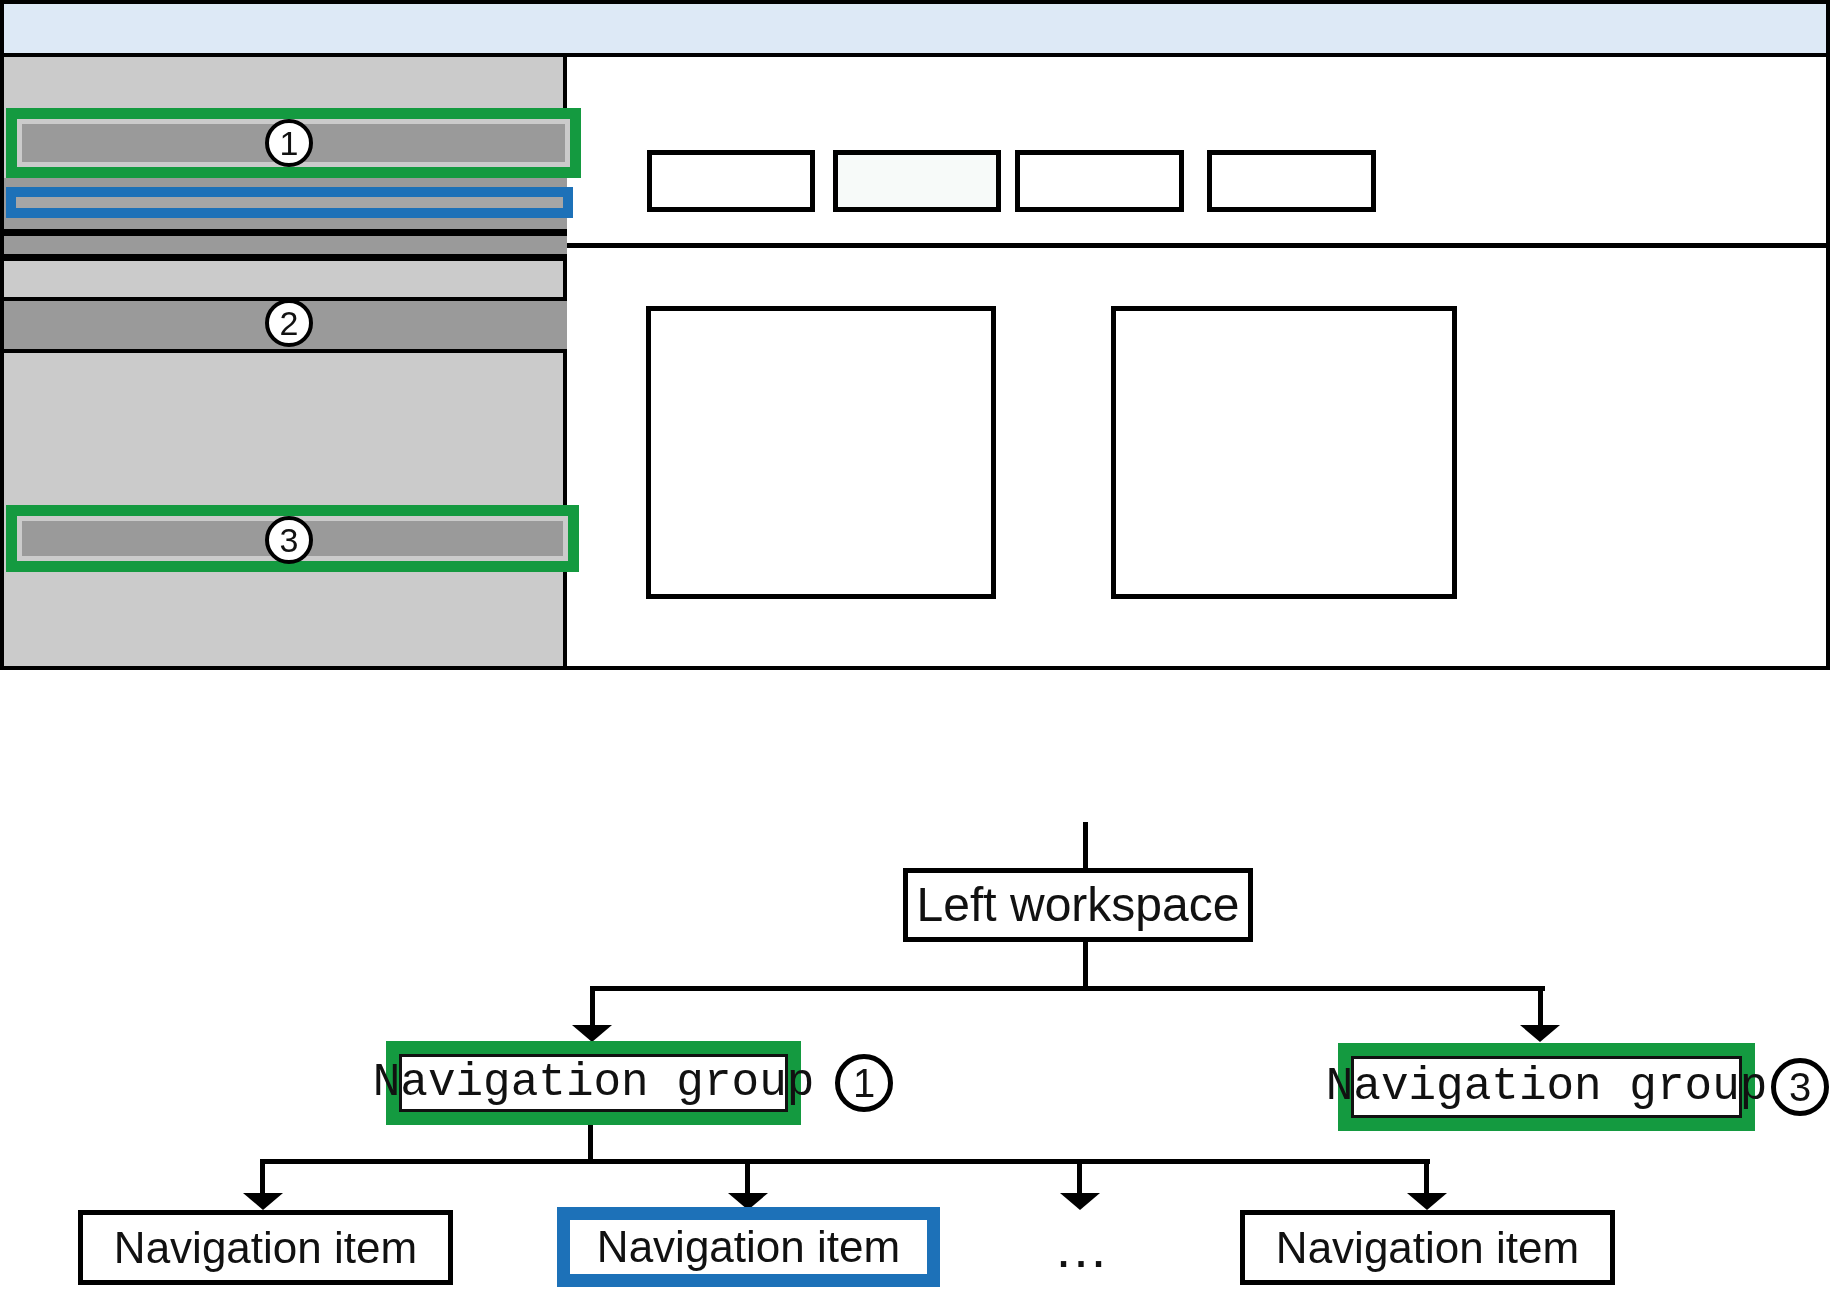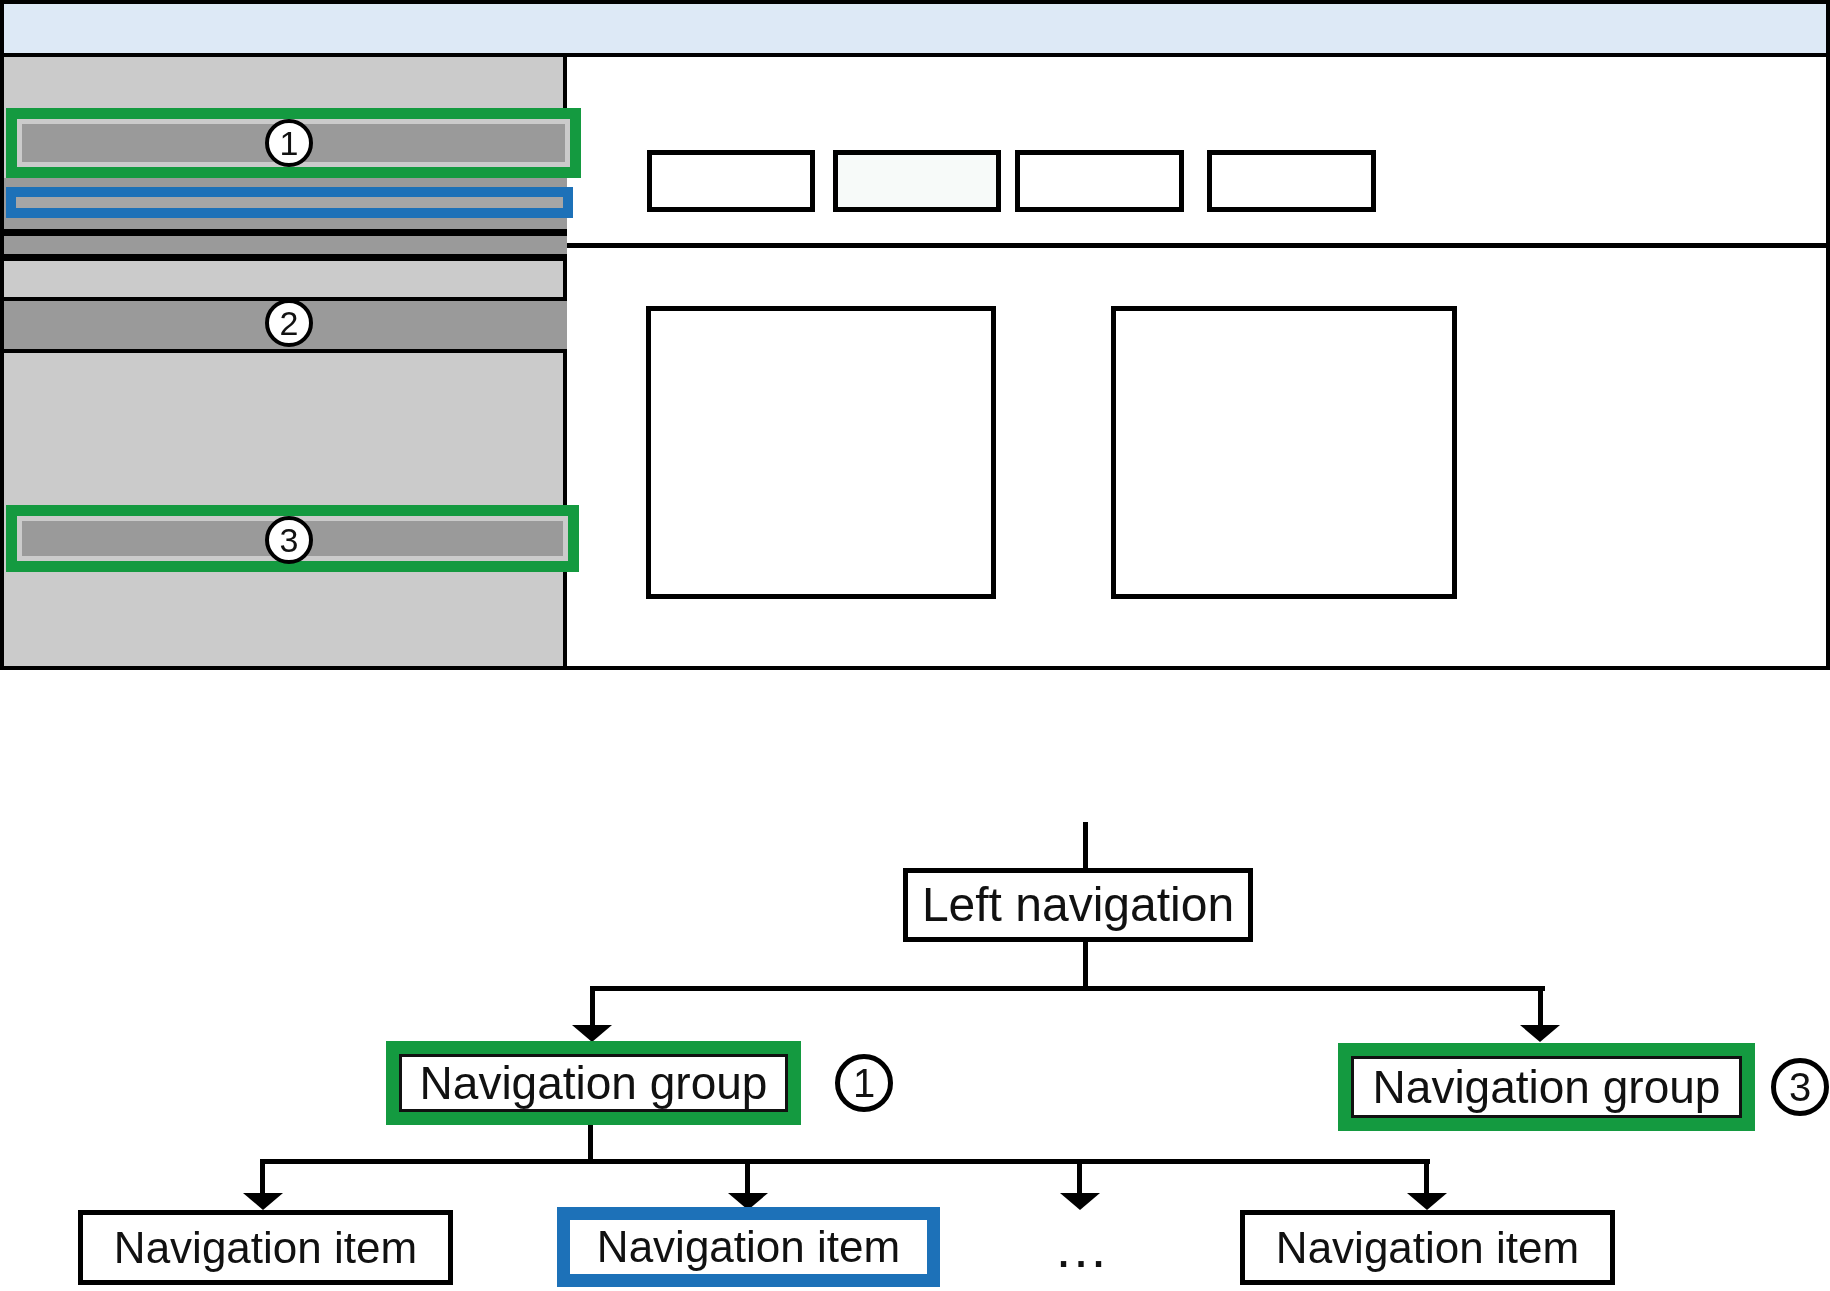--- a/index.html
+++ b/index.html
@@ -60,21 +60,21 @@
   #t-nav{left:903px;top:868px;width:350px;height:74px;}
   #t-v2{left:1083px;top:941px;width:5px;height:47px;}
   #t-h1{left:590px;top:986px;width:955px;height:5px;}
   #t-dropL{left:590px;top:986px;width:5px;height:42px;}
   #t-arrL{left:572px;top:1025px;}
   #t-dropR{left:1538px;top:986px;width:5px;height:42px;}
   #t-arrR{left:1520px;top:1025px;}
 
   .group-outline{border:13px solid var(--green,#149a40);background:#fff;}
   .group-outline .ginner{position:absolute;left:0;top:0;right:0;bottom:0;border:3px solid #111;
-     display:flex;align-items:center;justify-content:center;font-size:46px;line-height:1;white-space:nowrap;background:#fff;}
+     display:flex;align-items:center;justify-content:center;font-size:46px;line-height:1;white-space:nowrap;background:#fff;font-family:Liberation Mono, monospace;}
   #t-group1{left:386px;top:1041px;width:415px;height:84px;}
   #t-group3{left:1338px;top:1043px;width:417px;height:88px;}
 
   .tbadge{width:58px;height:58px;border:5px solid #000;border-radius:50%;background:#fff;
           display:flex;align-items:center;justify-content:center;font-size:40px;line-height:1;}
   #t-badge1{left:835px;top:1054px;}
   #t-badge3{left:1771px;top:1058px;}
 
   #t-vg{left:588px;top:1125px;width:5px;height:38px;}
   #t-h2{left:261px;top:1159px;width:1169px;height:5px;}
@@ -132,21 +132,21 @@
     <div class="abs tb-rect" id="tb2"></div>
     <div class="abs tb-rect" id="tb3"></div>
     <div class="abs tb-rect" id="tb4"></div>
     <div class="abs" id="wf-divider"></div>
     <div class="abs big-card" id="card1"></div>
     <div class="abs big-card" id="card2"></div>
   </div>
 
   <div class="abs tline" id="t-v1"></div>
 
-  <div class="abs tnode" id="t-nav">Left navigation</div>
+  <div class="abs tnode" id="t-nav">Left workspace</div>
   <div class="abs tline" id="t-v2"></div>
   <div class="abs tline" id="t-h1"></div>
   <div class="abs tline" id="t-dropL"></div>
   <div class="abs arrow-down" id="t-arrL"></div>
   <div class="abs tline" id="t-dropR"></div>
   <div class="abs arrow-down" id="t-arrR"></div>
 
   <div class="abs group-outline" id="t-group1">
     <div class="ginner">Navigation group</div>
   </div>

